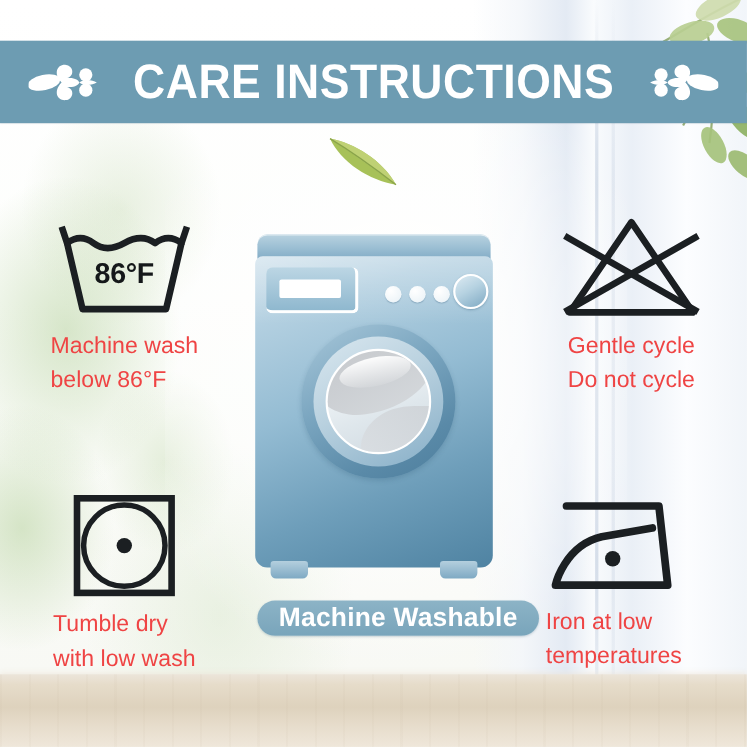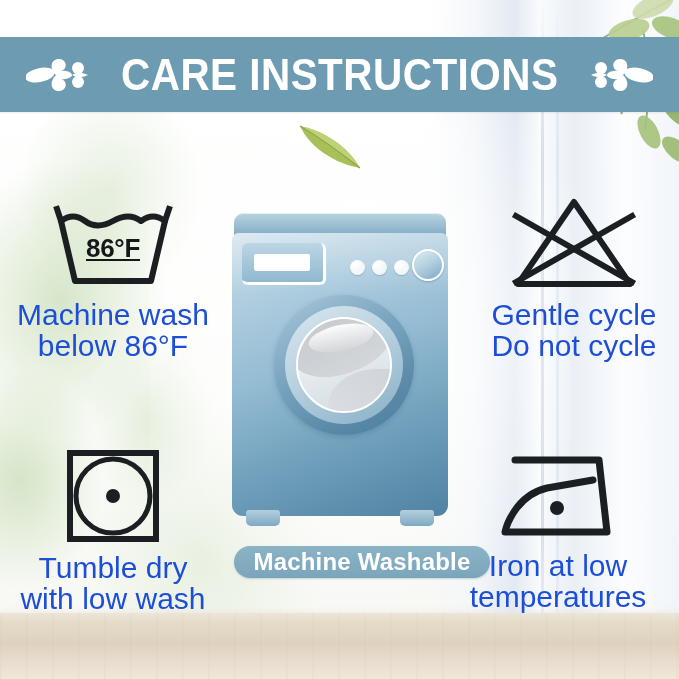--- a/index.html
+++ b/index.html
@@ -86,42 +86,42 @@
     line-height:1;
     margin:0 12px;
   }
   .fdl{width:64px;height:44px;flex:0 0 auto;}
   .fdl svg{display:block;}
 
   
   .cell{position:absolute;display:flex;flex-direction:column;align-items:center;}
   .cell .sym{display:flex;align-items:center;justify-content:center;}
   .cap{
-    color:#1d4ed8;font-size:30px;line-height:31px;text-align:center;white-space:nowrap;
+    color:#ef4444;font-size:21px;line-height:31px;white-space:nowrap;
   }
 
   .cell-wash{left:13px;top:200px;width:200px;}
   .cell-wash .sym{height:92px;}
   .cell-wash .caps{margin-top:7px;}
 
   .cell-bleach{left:474px;top:196px;width:200px;}
   .cell-bleach .sym{height:96px;}
   .cell-bleach .caps{margin-top:7px;}
 
   .cell-dry{left:13px;top:448px;width:200px;}
   .cell-dry .sym{height:96px;}
   .cell-dry .caps{margin-top:8px;}
 
   .cell-iron{left:458px;top:450px;width:200px;}
   .cell-iron .sym{height:92px;}
   .cell-iron .caps{margin-top:8px;}
 
   .tub-temp{
     position:absolute;left:0;right:0;top:30px;
-    text-align:center;color:#15181a;font-size:26px;font-weight:bold;letter-spacing:-.3px;text-decoration:underline;
+    text-align:center;color:#15181a;font-size:26px;font-weight:bold;letter-spacing:-.3px;
   }
   .symwrap{position:relative;}
 
   
   .machine{position:absolute;left:232px;top:213px;width:216px;height:322px;}
   .wm-top{
     position:absolute;left:2px;top:0;width:212px;height:24px;
     border-radius:9px 9px 3px 3px;
     background:linear-gradient(180deg,#b9d3e0 0%,#9dc0d4 48%,#7fa9c4 100%);
     box-shadow:0 1px 0 rgba(255,255,255,.6) inset;

